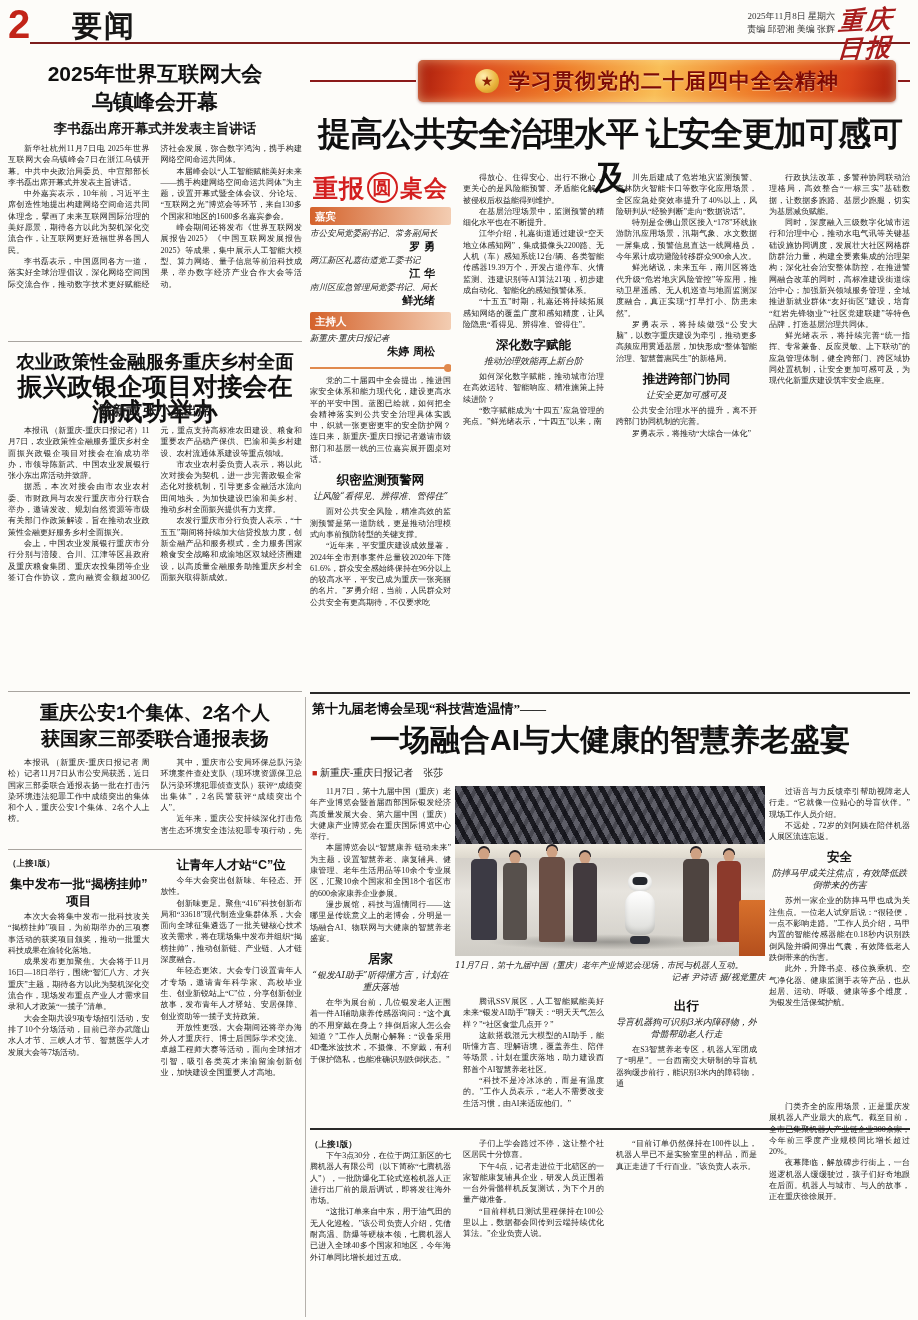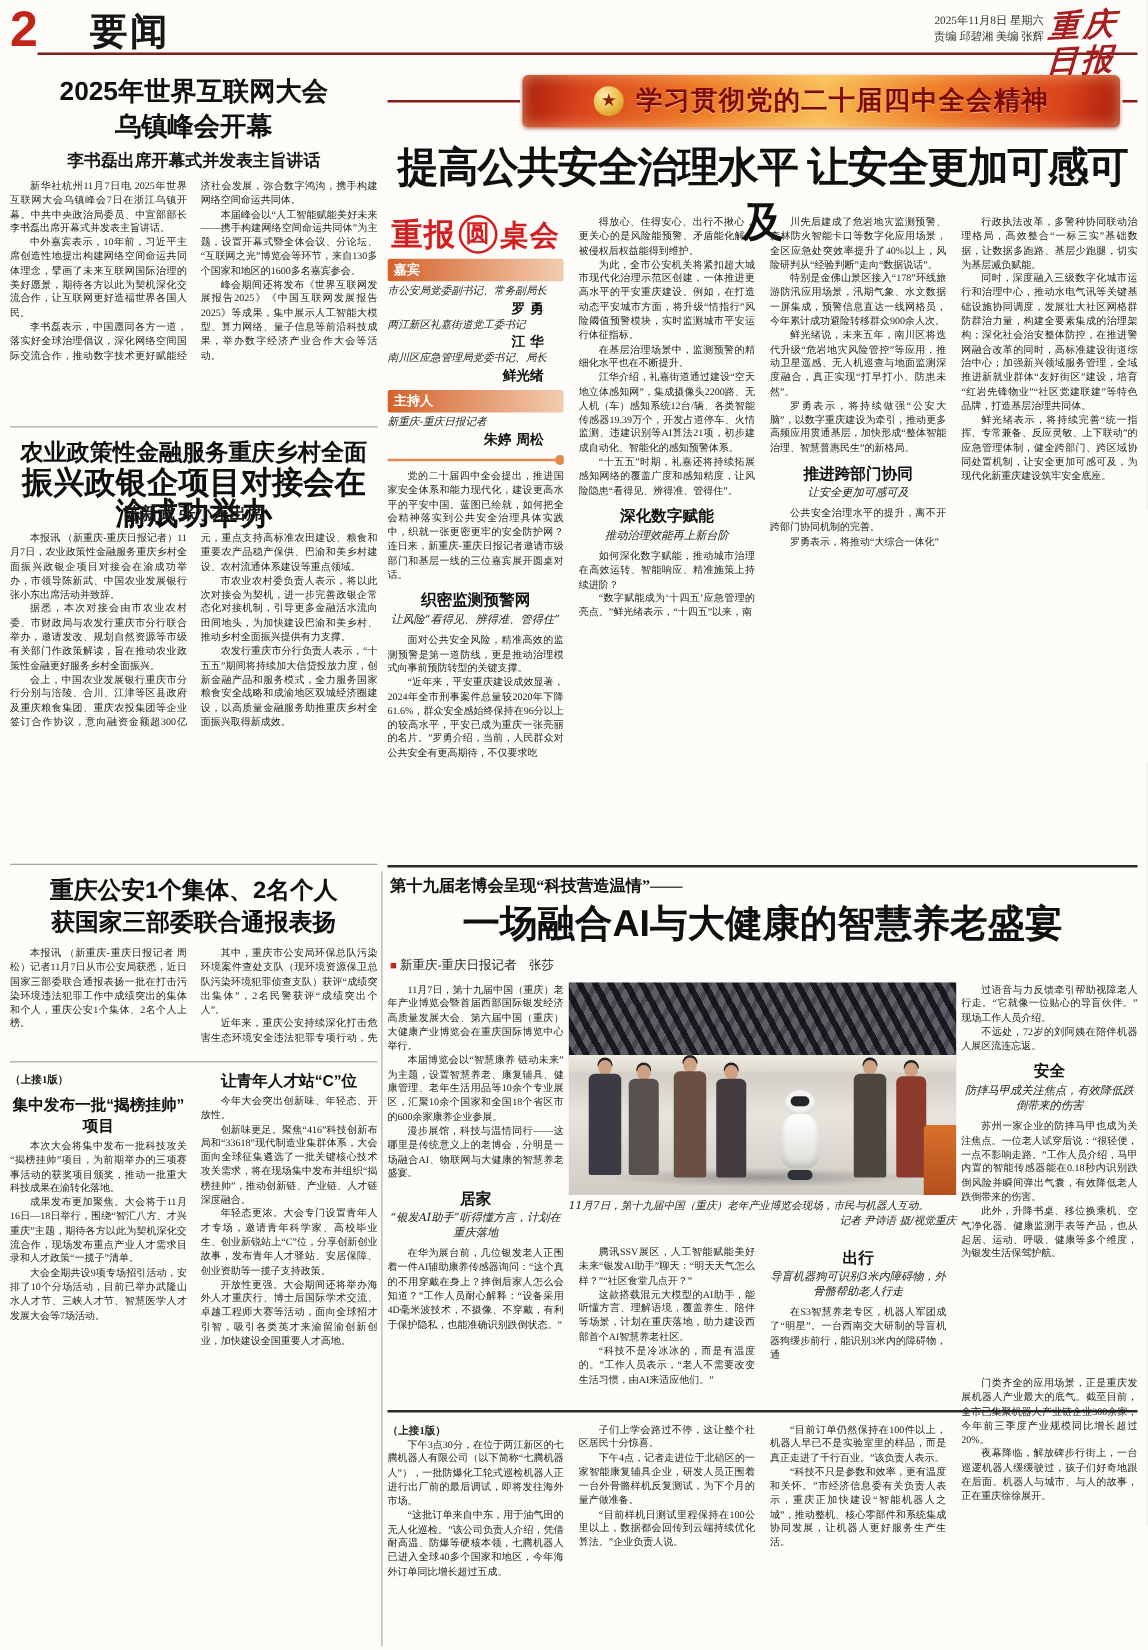--- a/index.html
+++ b/index.html
@@ -186,21 +186,20 @@
     <div class="subhead-sub">让风险“看得见、辨得准、管得住”</div>
     <div class="body-text">
         <p>面对公共安全风险，精准高效的监测预警是第一道防线，更是推动治理模式向事前预防转型的关键支撑。</p>
         <p>“近年来，平安重庆建设成效显著，2024年全市刑事案件总量较2020年下降61.6%，群众安全感始终保持在96分以上的较高水平，平安已成为重庆一张亮丽的名片。”罗勇介绍，当前，人民群众对公共安全有更高期待，不仅要求吃</p>
       </div>
   </div>
 
   <div class="abs body-text" style="left:463px;top:172px;width:141px;height:516px;">
     <div>
         <p>得放心、住得安心、出行不揪心，更关心的是风险能预警、矛盾能化解、被侵权后权益能得到维护。</p>
-        <p>为此，全市公安机关将紧扣超大城市现代化治理示范区创建，一体推进更高水平的平安重庆建设。例如，在打造动态平安城市方面，将升级“情指行”风险阈值预警模块，实时监测城市平安运行体征指标。</p>
         <p>在基层治理场景中，监测预警的精细化水平也在不断提升。</p>
         <p>江华介绍，礼嘉街道通过建设“空天地立体感知网”，集成摄像头2200路、无人机（车）感知系统12台/辆、各类智能传感器19.39万个，开发占道停车、火情监测、违建识别等AI算法21项，初步建成自动化、智能化的感知预警体系。</p>
         <p>“十五五”时期，礼嘉还将持续拓展感知网络的覆盖广度和感知精度，让风险隐患“看得见、辨得准、管得住”。</p>
       </div>
     <div class="subhead">深化数字赋能</div>
     <div class="subhead-sub">推动治理效能再上新台阶</div>
     <div>
         <p>如何深化数字赋能，推动城市治理在高效运转、智能响应、精准施策上持续进阶？</p>
         <p>“数字赋能成为‘十四五’应急管理的亮点。”鲜光绪表示，“十四五”以来，南</p>
       </div>
@@ -340,21 +339,20 @@
   <div class="abs body-text" style="left:463px;top:1138px;width:141px;height:178px;">
     <div>
         <p>子们上学会路过不停，这让整个社区居民十分惊喜。</p>
         <p>下午4点，记者走进位于北碚区的一家智能康复辅具企业，研发人员正围着一台外骨骼样机反复测试，为下个月的量产做准备。</p>
         <p>“目前样机日测试里程保持在100公里以上，数据都会回传到云端持续优化算法。”企业负责人说。</p>
       </div>
   </div>
   <div class="abs body-text" style="left:616px;top:1138px;width:141px;height:178px;">
     <div>
         <p>“目前订单仍然保持在100件以上，机器人早已不是实验室里的样品，而是真正走进了千行百业。”该负责人表示。</p>
-        <p>“科技不只是参数和效率，更有温度和关怀。”市经济信息委有关负责人表示，重庆正加快建设“智能机器人之城”，推动整机、核心零部件和系统集成协同发展，让机器人更好服务生产生活。</p>
       </div>
   </div>
   <div class="abs body-text" style="left:769px;top:1088px;width:141px;height:178px;margin-top:13px;">
     <div>
         <p>门类齐全的应用场景，正是重庆发展机器人产业最大的底气。截至目前，全市已集聚机器人产业链企业300余家，今年前三季度产业规模同比增长超过20%。</p>
         <p>夜幕降临，解放碑步行街上，一台巡逻机器人缓缓驶过，孩子们好奇地跟在后面。机器人与城市、与人的故事，正在重庆徐徐展开。</p>
       </div>
   </div>
 
 </div>

